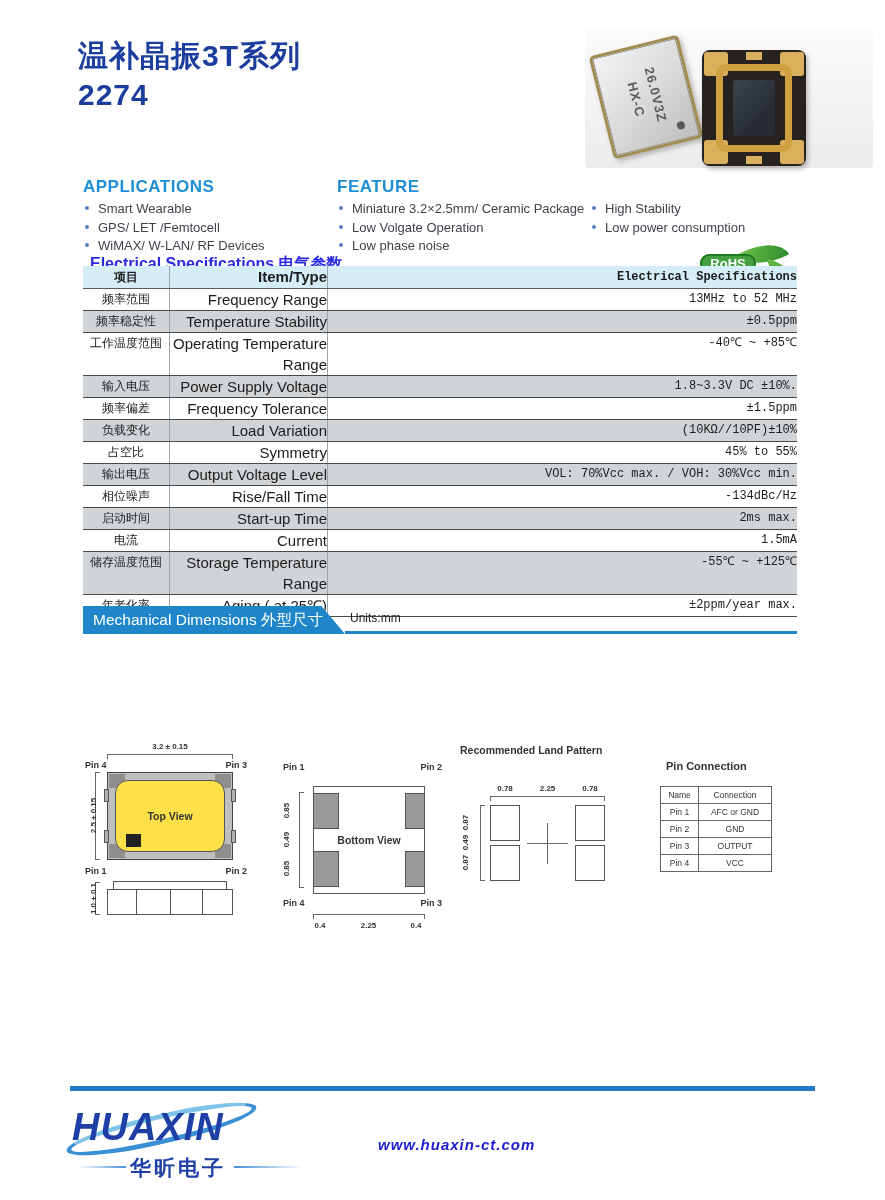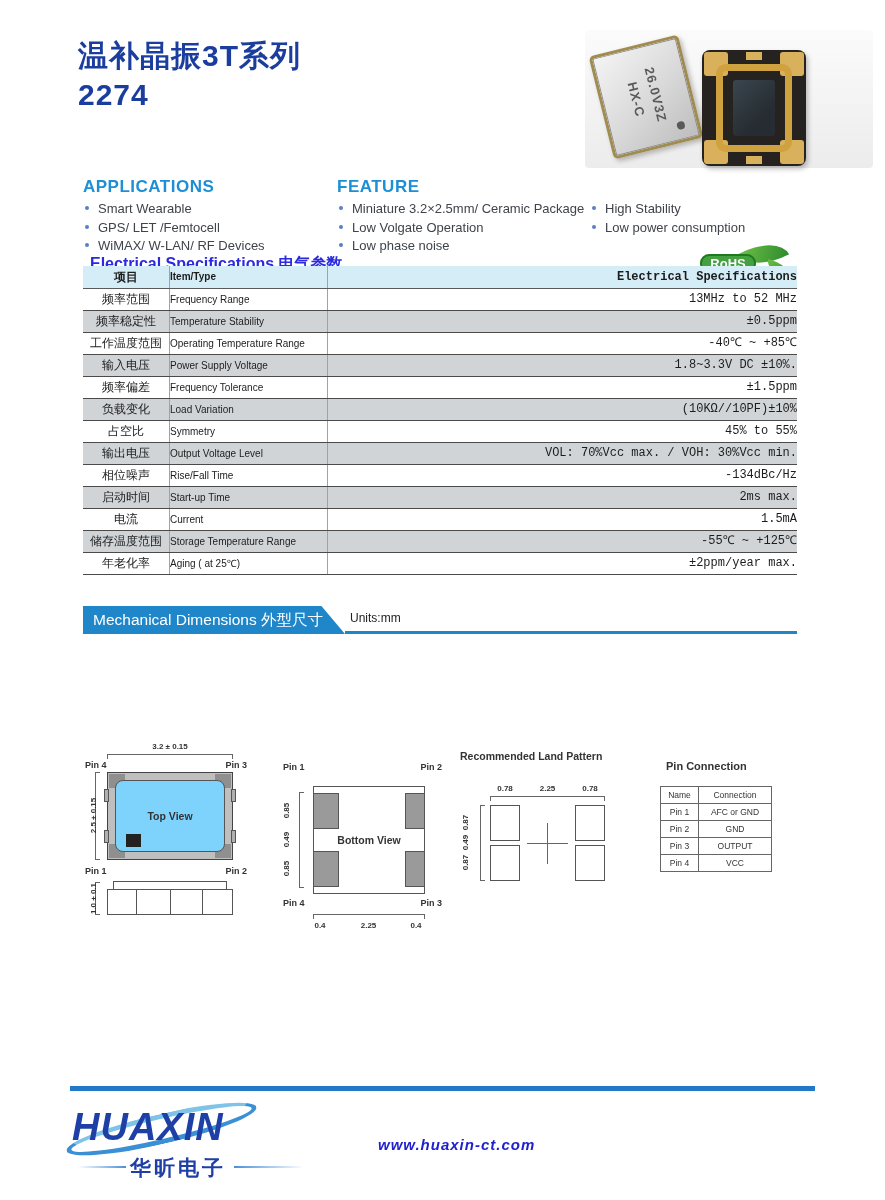--- a/index.html
+++ b/index.html
@@ -44,21 +44,21 @@
 
   
   .elec-head { left:90px; top:254px; color:#2a2ae0; font-weight:bold; font-size:16px; }
 
   
   .spec-table { left:83px; top:266px; width:714px; font-size:12px; color:#1c1c1c; }
   .t-row { display:flex; border-bottom:1px solid #4a4a4a; background:#fff; }
   .t-row.head { background:#d5edf7; border-bottom:1px solid #5a5a5a; font-weight:bold; }
   .t-row.alt { background:#d1d4d7; }
   .t-c1 { width:87px; text-align:center; line-height:21px; border-right:1px solid #9aa4ac; }
-  .t-c2 { width:158px; text-align:left; line-height:21px; border-right:1px solid #9aa4ac; font-size:10px; }
+  .t-c2 { width:158px; text-align:right; line-height:21px; border-right:1px solid #9aa4ac; font-size:15px; }
   .t-c3 { width:469px; text-align:right; line-height:21px;font-family:Liberation Mono, monospace; }
   .t-row.head .t-c1, .t-row.head .t-c2, .t-row.head .t-c3 { line-height:22px; }
 
   
   .mech-banner { left:83px; top:606px; width:262px; height:28px; background:#1f86c9;
     clip-path:polygon(0 0, 91% 0, 100% 100%, 0 100%); color:#fff; font-size:15.5px; line-height:28px; padding-left:10px; }
   .mech-line { left:345px; top:631px; width:452px; height:3px; background:#1f86c9; }
   .units { left:350px; top:611px; font-size:12px; color:#222; }
 
   
@@ -66,21 +66,21 @@
   .pin-label { position:absolute; font-weight:bold; font-size:9px; color:#333; white-space:nowrap; }
   .dim { position:absolute; font-weight:bold; font-size:8px; color:#333; text-align:center; white-space:nowrap; }
   .rot { transform:rotate(-90deg); transform-origin:center; }
   .hdim { position:absolute; height:5px; border-top:1px solid #666; border-left:1px solid #666; border-right:1px solid #666; }
   .vdim { position:absolute; width:5px; border-left:1px solid #666; border-top:1px solid #666; border-bottom:1px solid #666; }
   .thinline { position:absolute; background:#666; }
 
   
   .tv-pkg { position:absolute; left:22px; top:30px; width:126px; height:88px; background:#bfbfbf; border:1px solid #444; }
   .tv-corner { position:absolute; width:16px; height:14px; background:#8f8f8f; }
-  .tv-inner { position:absolute; left:7px; top:7px; right:7px; bottom:7px; background:#7dd3fc; border:1px solid #555; border-radius:8px;
+  .tv-inner { position:absolute; left:7px; top:7px; right:7px; bottom:7px; background:#fde047; border:1px solid #555; border-radius:13px;
     display:flex; align-items:center; justify-content:center; }
   .tv-mark { position:absolute; left:18px; bottom:12px; width:15px; height:13px; background:#222; }
   .side-tab { position:absolute; width:5px; height:13px; background:#b0b0b0; border:1px solid #555; }
 
   
   .sv-lid { position:absolute; left:28px; top:3px; width:114px; height:9px; background:#fff; border:1px solid #555; }
   .sv-body { position:absolute; left:22px; top:11px; width:126px; height:26px; background:#fff; border:1px solid #555; }
   .sv-div { position:absolute; top:0; bottom:0; width:1px; background:#555; }
 
   
@@ -322,21 +322,21 @@
     </div>
     <div class="pin-label" style="left:8px; top:140px;">Pin 4</div>
     <div class="pin-label" style="right:8px; top:140px;">Pin 3</div>
     <div class="hdim" style="left:38px; top:156px; width:112px;"></div>
     <div class="dim" style="left:32px; top:163px; width:26px;">0.4</div>
     <div class="dim" style="left:66px; top:163px; width:55px;">2.25</div>
     <div class="dim" style="left:128px; top:163px; width:26px;">0.4</div>
   </div>
 
   <div class="abs" style="left:455px; top:742px; width:185px; height:180px;">
-    <div class="draw-title" style="position:absolute; left:5px; top:8px;">Recommended Land Pattern</div>
+    <div class="draw-title" style="position:absolute; left:5px; top:2px;">Recommended Land Pattern</div>
     <div class="dim" style="left:35px; top:42px; width:30px;">0.78</div>
     <div class="dim" style="left:65px; top:42px; width:55px;">2.25</div>
     <div class="dim" style="left:120px; top:42px; width:30px;">0.78</div>
     <div class="hdim" style="left:35px; top:54px; width:115px;"></div>
     <div class="vdim" style="left:25px; top:63px; height:76px;"></div>
     <div class="dim rot" style="left:-15px; top:76px; width:50px;">0.87</div>
     <div class="dim rot" style="left:-15px; top:96px; width:50px;">0.49</div>
     <div class="dim rot" style="left:-15px; top:116px; width:50px;">0.87</div>
     <div class="lp-sq" style="left:35px; top:63px;"></div>
     <div class="lp-sq" style="left:120px; top:63px;"></div>

